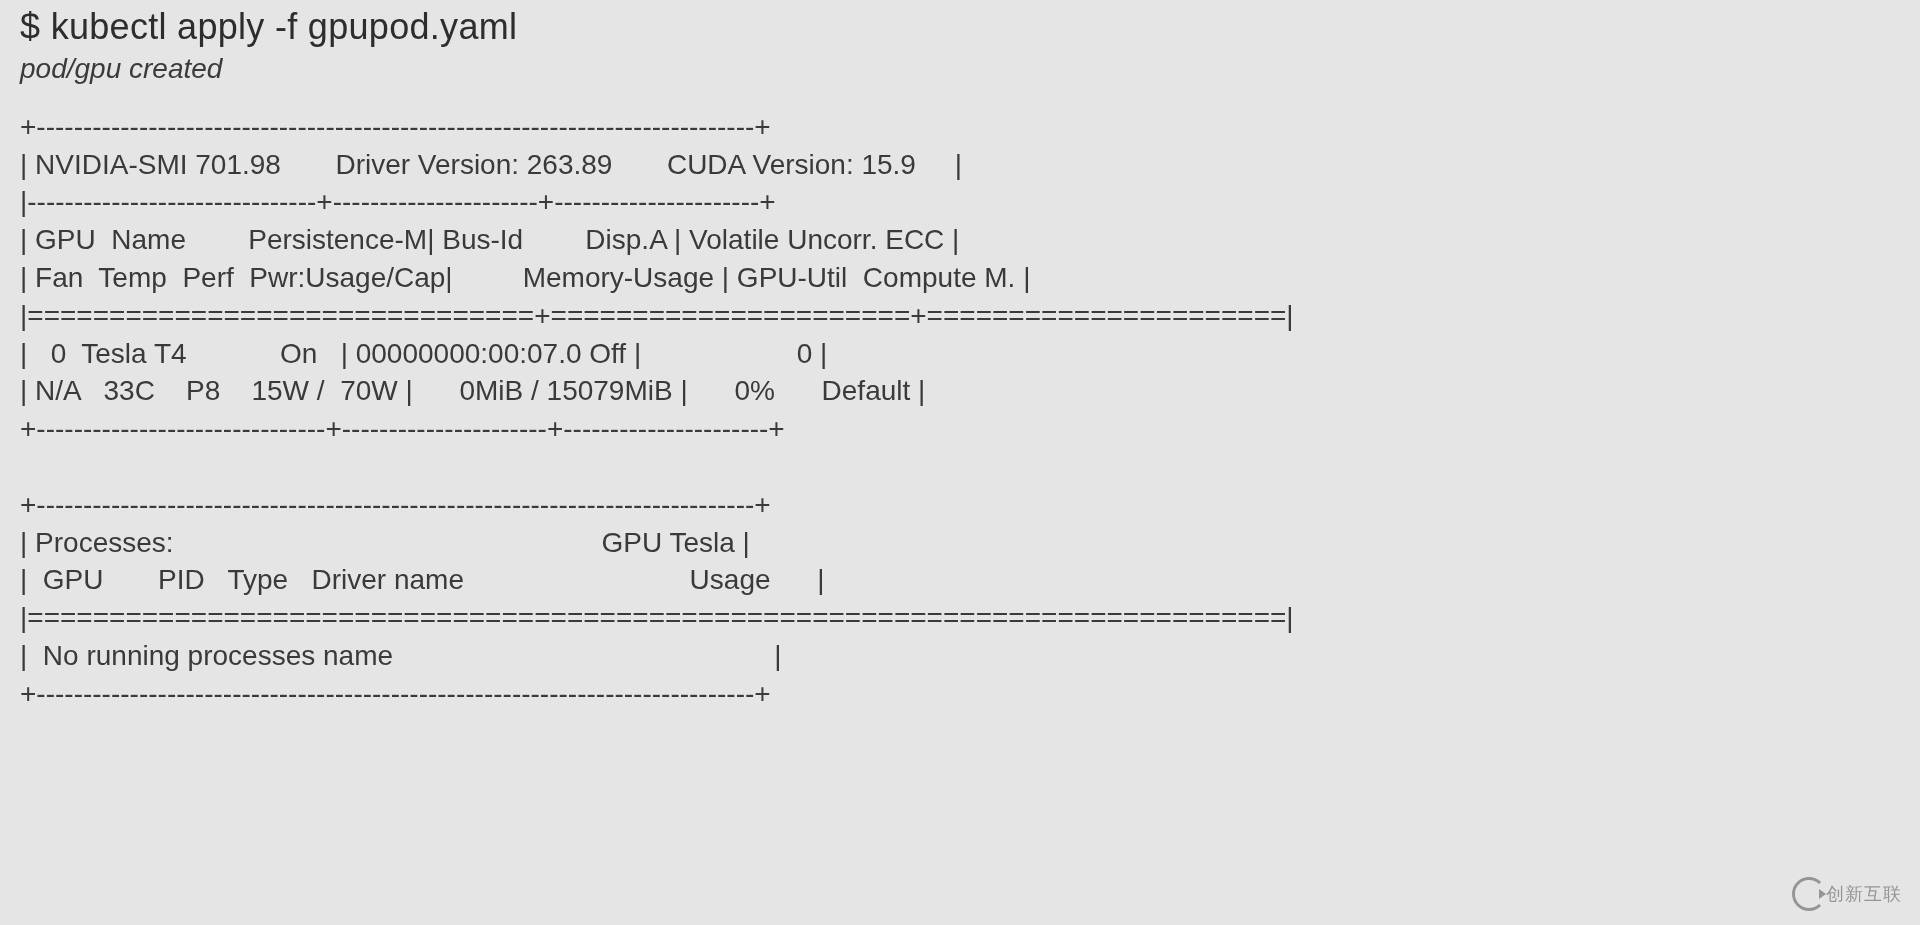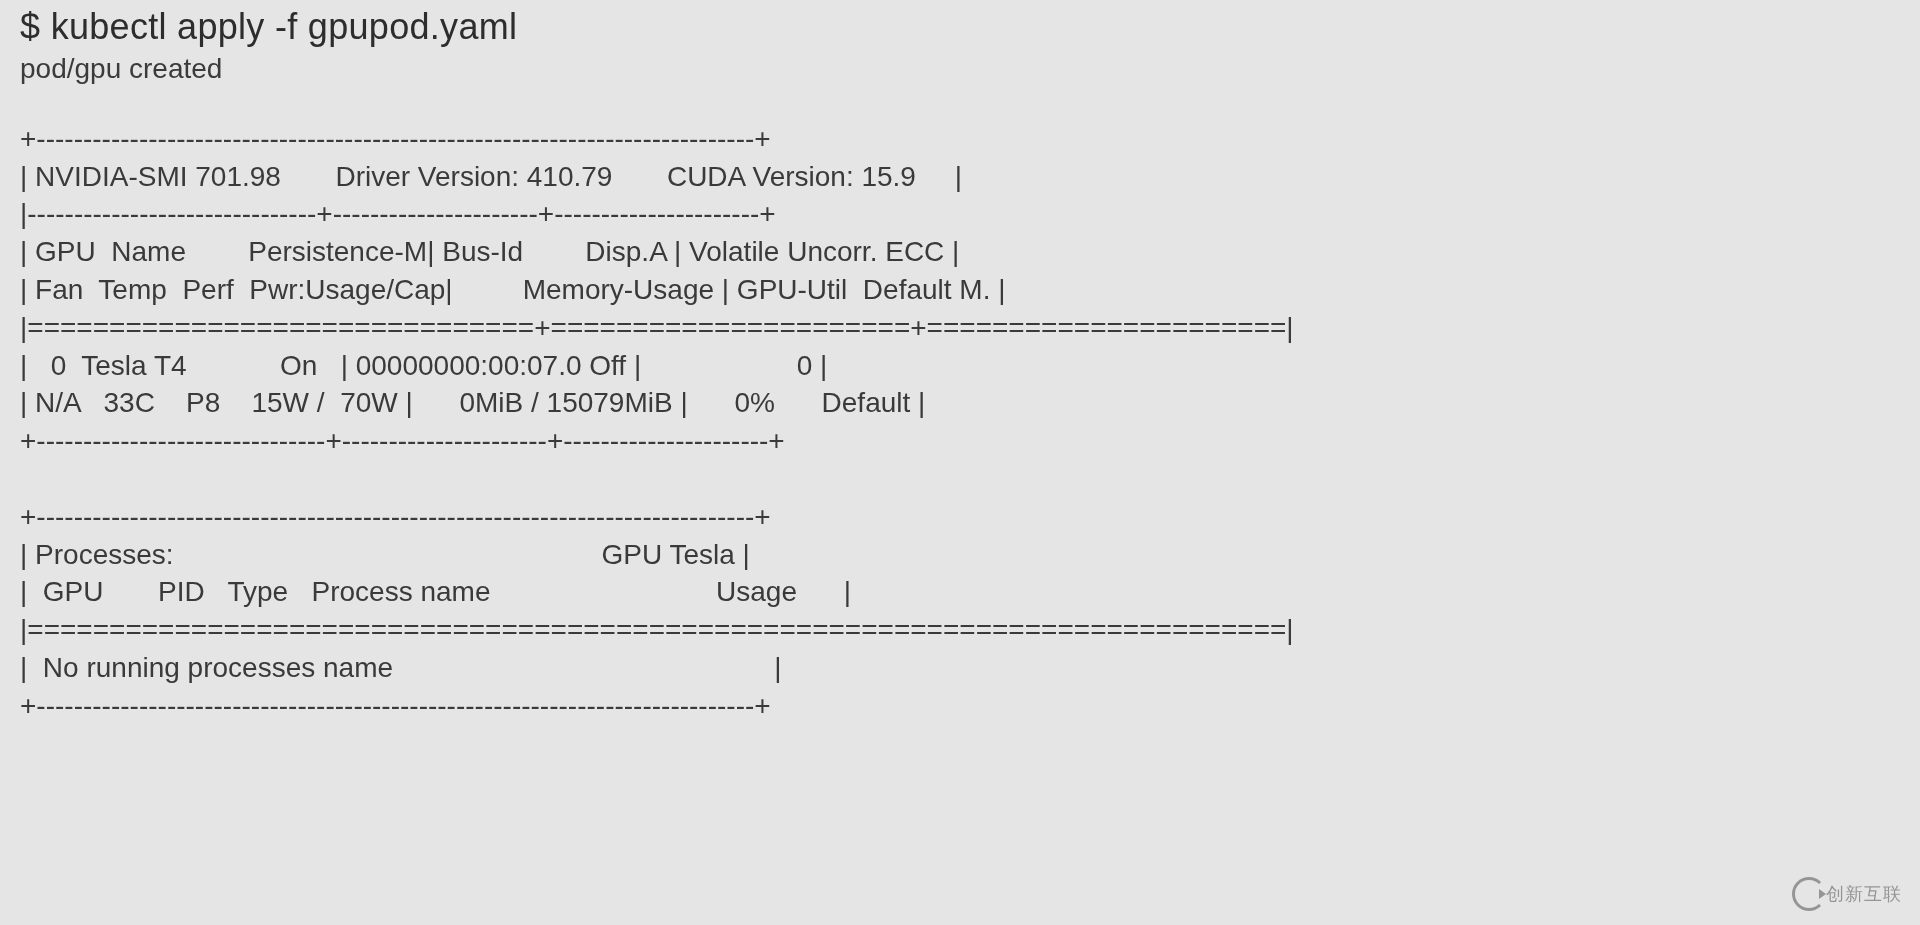--- a/index.html
+++ b/index.html
@@ -19,22 +19,23 @@
     font-size: 36px;
     font-weight: 400;
     letter-spacing: 0.3px;
     margin: 0;
     line-height: 1.28;
   }
   .response {
     font-size: 28px;
     font-weight: 400;
     color: #3b3b3b;
-    margin: 0 0 32px 0;
+    margin: 0 0 20px 0;
     line-height: 1.35;
+    font-style: italic;
   }
   .smi-block {
     font-size: 28px;
     line-height: 1.35;
     white-space: pre;
     font-family: "Helvetica Neue", Helvetica, Arial, sans-serif;
     color: #3a3a3a;
     margin-top: 2px;
   }
   .watermark {
@@ -73,32 +74,32 @@
 
 <div class="terminal">
 
   <p class="cmd-line">
     <span>$ </span><span>kubectl apply -f gpupod.yaml</span>
   </p>
   <p class="response">pod/gpu created</p>
 
 
   <div class="smi-block"><span>+-----------------------------------------------------------------------------+</span>
-| <span>NVIDIA-SMI 701.98</span>       <span>Driver Version: 410.79</span>       <span>CUDA Version: 15.9</span>     |
+| <span>NVIDIA-SMI 701.98</span>       <span>Driver Version: 263.89</span>       <span>CUDA Version: 15.9</span>     |
 |-------------------------------+----------------------+----------------------+
 <span>| GPU  Name        Persistence-M| Bus-Id        Disp.A | Volatile Uncorr. ECC |</span>
-<span>| Fan  Temp  Perf  Pwr:Usage/Cap|         Memory-Usage | GPU-Util  Default M. |</span>
+<span>| Fan  Temp  Perf  Pwr:Usage/Cap|         Memory-Usage | GPU-Util  Compute M. |</span>
 |===============================+======================+======================|
 |   <span>0</span>  <span>Tesla T4</span>            <span>On</span>   | <span>00000000:00:07.0</span> <span>Off</span> |                    <span>0</span> |
 | <span>N/A</span>   <span>33C</span>    <span>P8</span>    <span>15W</span> /  <span>70W</span> |      <span>0MiB</span> / <span>15079MiB</span> |      <span>0%</span>      <span>Default</span> |
 +-------------------------------+----------------------+----------------------+
 
 +-----------------------------------------------------------------------------+
 | <span>Processes:</span>                                                       <span>GPU Tesla</span> |
-<span>|  GPU       PID   Type   Process name                             Usage      |</span>
+<span>|  GPU       PID   Type   Driver name                             Usage      |</span>
 |=============================================================================|
 |  <span>No running processes name</span>                                                 |
 +-----------------------------------------------------------------------------+</div>
 
 </div>
 
 <div class="watermark">
   <span class="logo-c"></span>
   <span>创新互联</span>
 </div>

